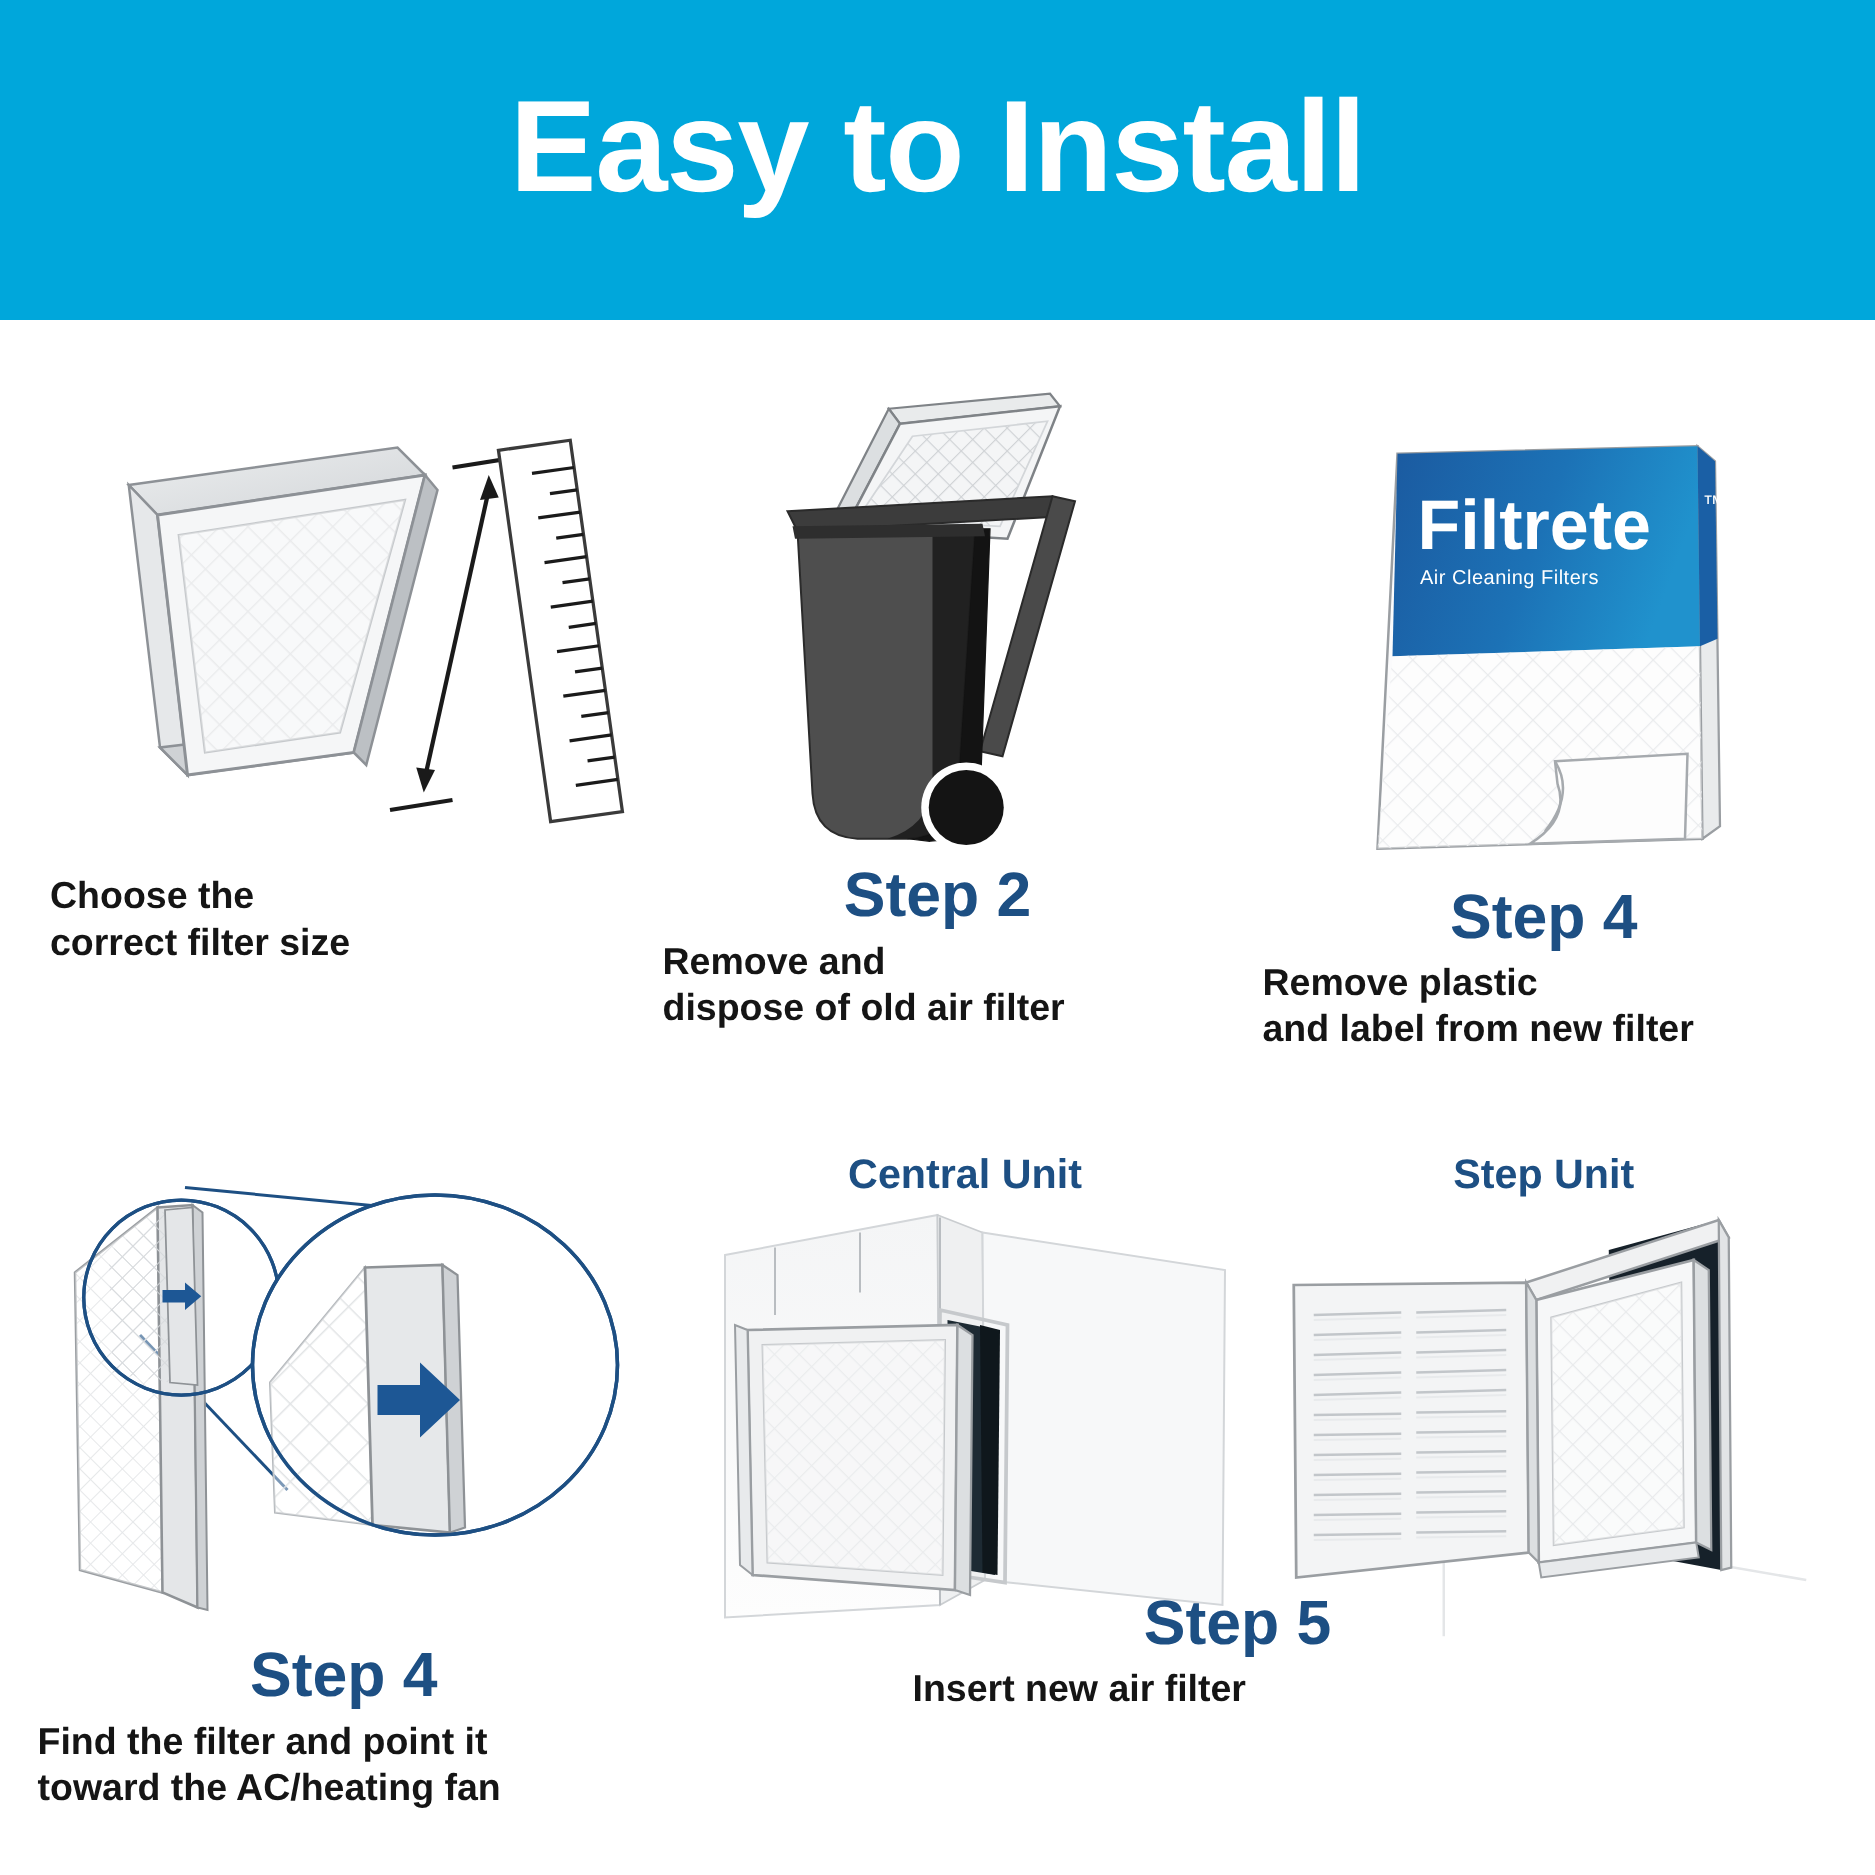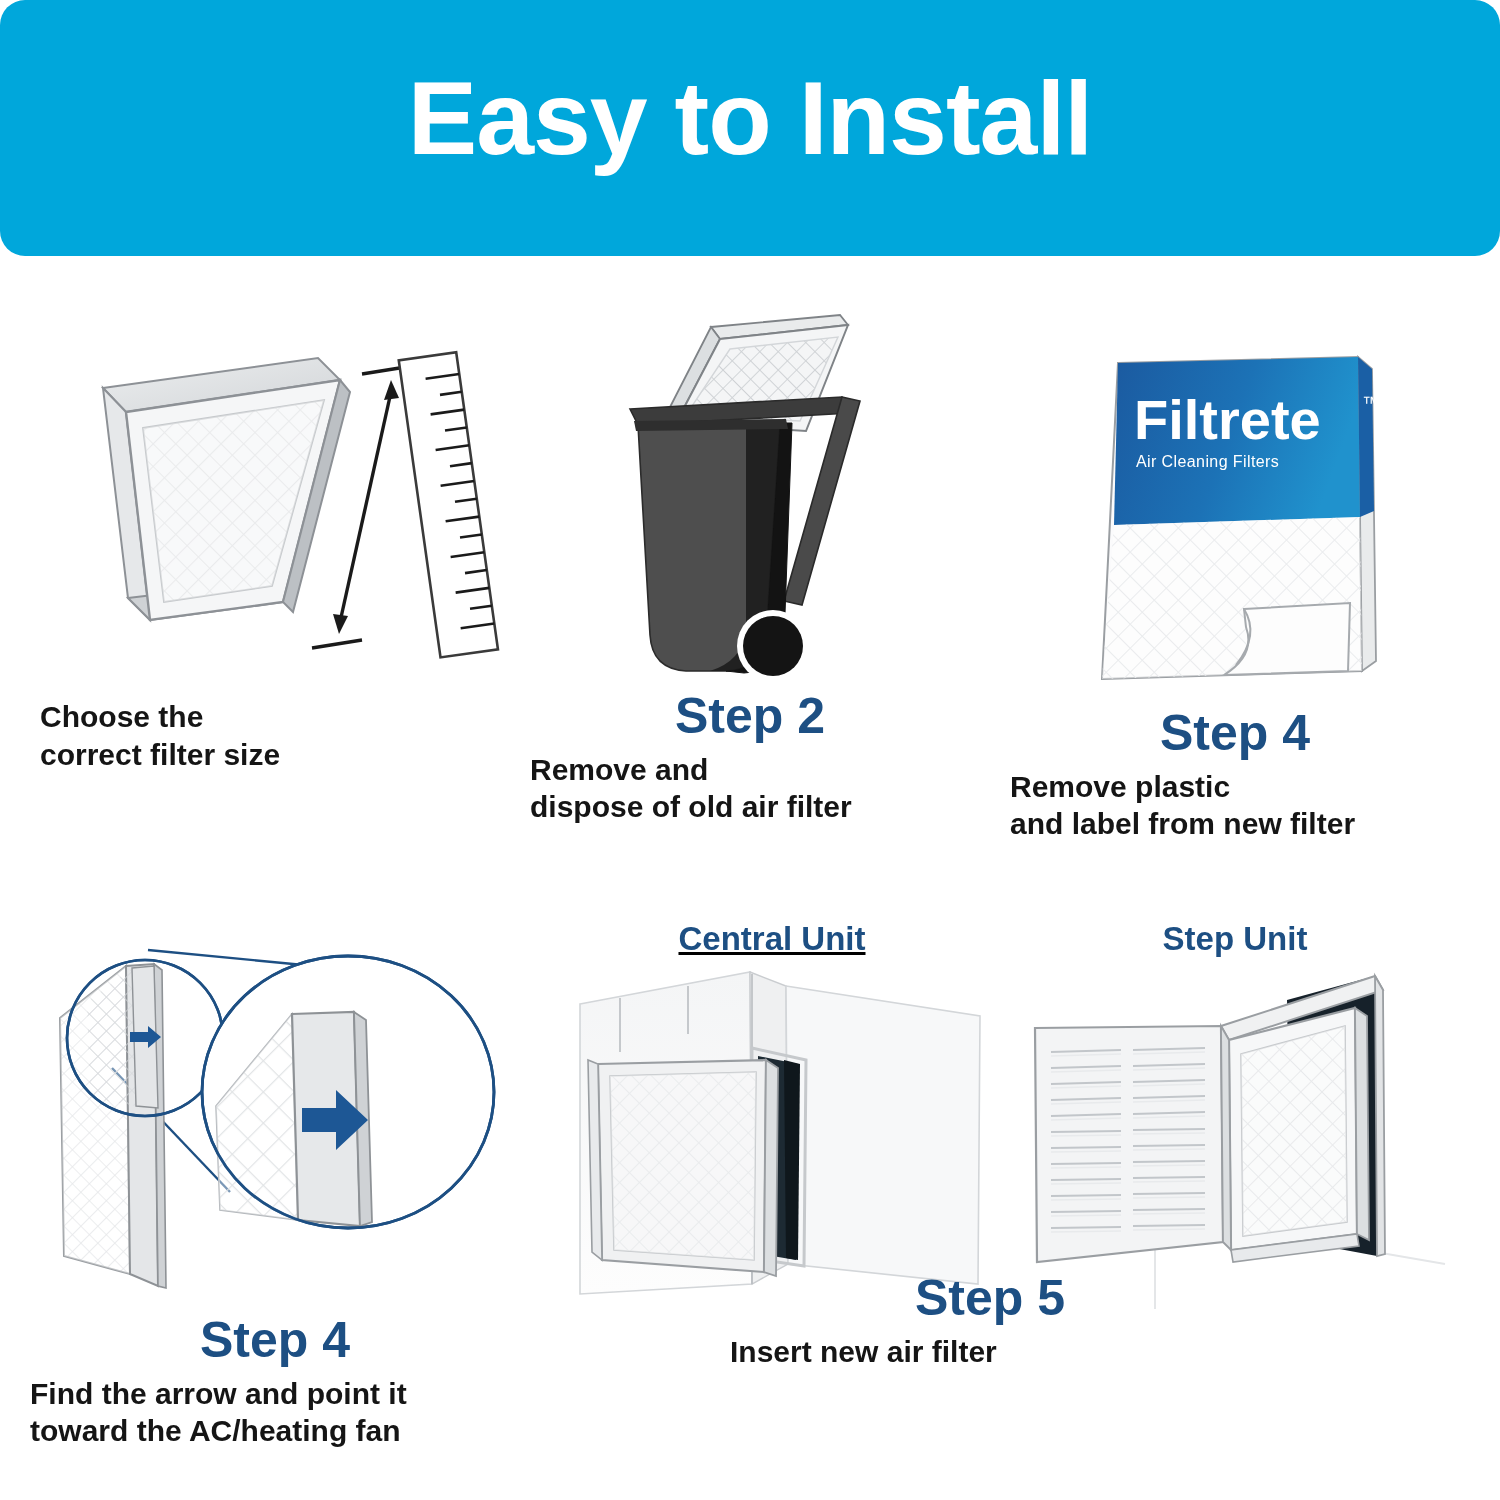--- a/index.html
+++ b/index.html
@@ -7,21 +7,20 @@
     width:1500px;height:1500px;
     background:#ffffff;
     font-family:"Liberation Sans", sans-serif;
     overflow:hidden;
     position:relative;
   }
   
   #header{
     position:absolute;left:0;top:0;width:1500px;height:256px;
     background:#00a7db;
-    border-radius:25px;
   }
   #header-title{
     position:absolute;left:0;top:66px;width:1500px;
     text-align:center;
     color:#ffffff;
     font-size:104px;
     font-weight:bold;
     letter-spacing:-1px;
     line-height:1.0;
   }
@@ -228,25 +227,25 @@
       <polygon points="262,94 324,92 330,306 268,300" fill="#e6e8ea" stroke="#8e9296" stroke-width="2.2"></polygon>
       <polygon points="324,92 336,100 342,302 330,306" fill="#cfd2d5" stroke="#8e9296" stroke-width="1.8"></polygon>
       <ellipse cx="318" cy="172" rx="146" ry="136" fill="none" stroke="#1d4f83" stroke-width="2.8"></ellipse>
 
       <g>
         <polygon points="272,188 306,188 306,170 338,200 306,230 306,212 272,212" fill="#1d5795"></polygon>
       </g>
     </svg>
   </div>
   <div class="step-title" style="margin-top:-6px;">Step 4</div>
-  <div class="step-desc">Find the arrow and point it
+  <div class="step-desc">Find the filter and point it
 toward the AC/heating fan</div>
 </div>
 
-<div class="step" style="left:580px;top:920px;width:384px;text-decoration:underline;">
+<div class="step" style="left:580px;top:920px;width:384px;">
   <div class="unit-label">Central Unit</div>
   <div class="art" style="margin-top:6px;">
     <svg width="400" height="345" viewBox="0 0 400 345">
       <defs>
         <pattern id="mesh5" width="14" height="14" patternUnits="userSpaceOnUse" patternTransform="rotate(45)">
           <path d="M0 0 L0 14 M0 0 L14 0" stroke="#d9dcdf" stroke-width="1.9" fill="none"></path>
         </pattern>
         <linearGradient id="wallG" x1="0" y1="0" x2="0" y2="1">
           <stop offset="0" stop-color="#f4f5f6"></stop>
             <stop offset="1" stop-color="#fdfdfd"></stop>

